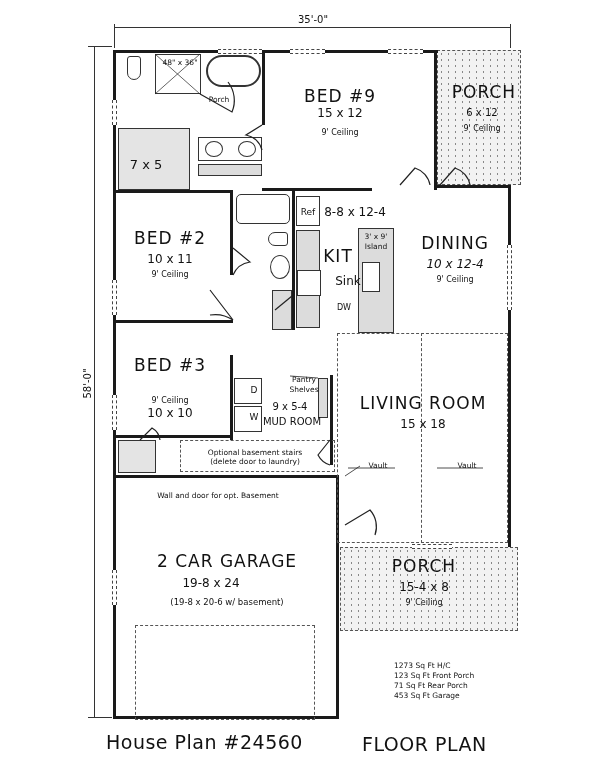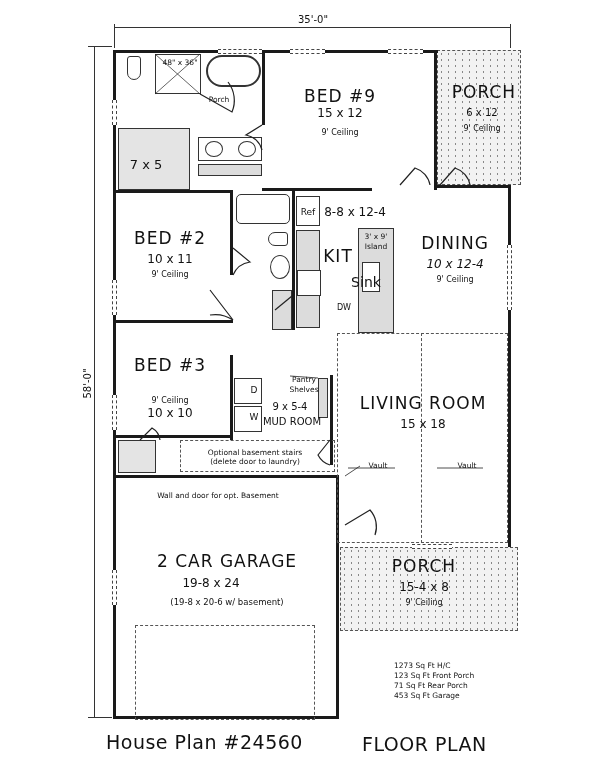--- a/index.html
+++ b/index.html
@@ -129,21 +129,21 @@
 
 <div class="lbl room" style="left:170px;top:228px;">BED #2</div>
 <div class="lbl dim" style="left:170px;top:252px;">10 x 11</div>
 <div class="lbl ceil" style="left:170px;top:270px;">9' Ceiling</div>
 
 <div class="lbl small" style="left:308px;top:207px;font-size:9px;">Ref</div>
 <div class="lbl dim" style="left:355px;top:205px;">8-8 x 12-4</div>
 <div class="lbl room" style="left:338px;top:246px;">KIT</div>
 <div class="lbl small" style="left:376px;top:232px;">3' x 9'</div>
 <div class="lbl small" style="left:376px;top:242px;">Island</div>
-<div class="lbl small" style="left:366px;top:274px;font-size:14px;">Sink</div>
+<div class="lbl small" style="left:348px;top:274px;font-size:12px;">Sink</div>
 <div class="lbl small" style="left:344px;top:303px;font-size:8px;">DW</div>
 
 <div class="lbl room" style="left:455px;top:233px;">DINING</div>
 <div class="lbl dim" style="left:455px;top:257px;font-style:italic;">10 x 12-4</div>
 <div class="lbl ceil" style="left:455px;top:275px;">9' Ceiling</div>
 
 <div class="lbl room" style="left:170px;top:355px;">BED #3</div>
 <div class="lbl dim" style="left:170px;top:378px;margin-top:28px;">10 x 10</div>
 <div class="lbl ceil" style="left:170px;top:396px;">9' Ceiling</div>
 

